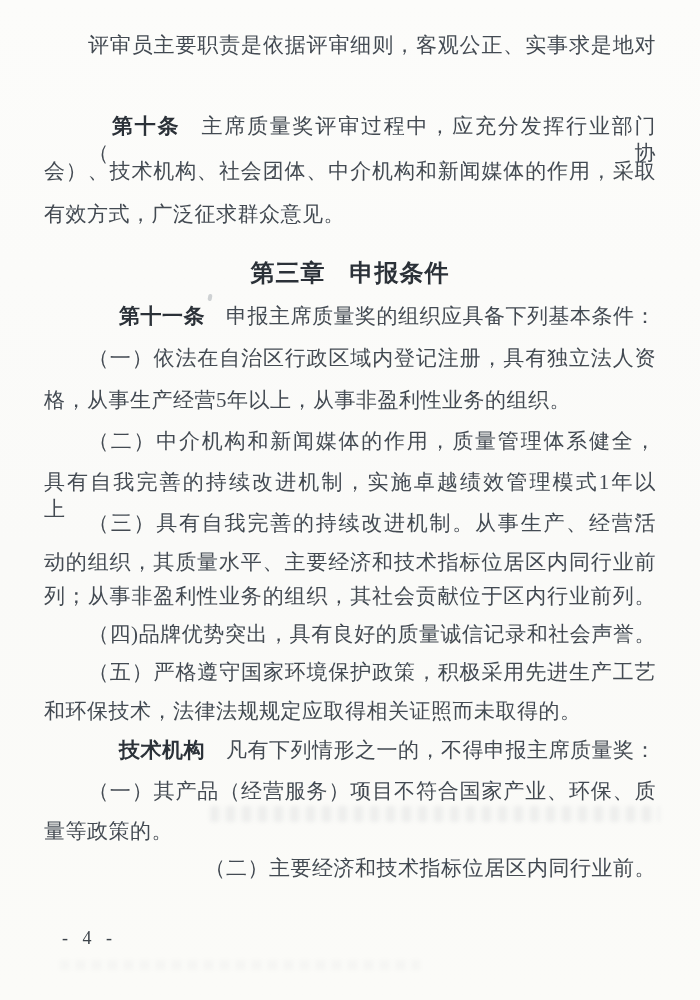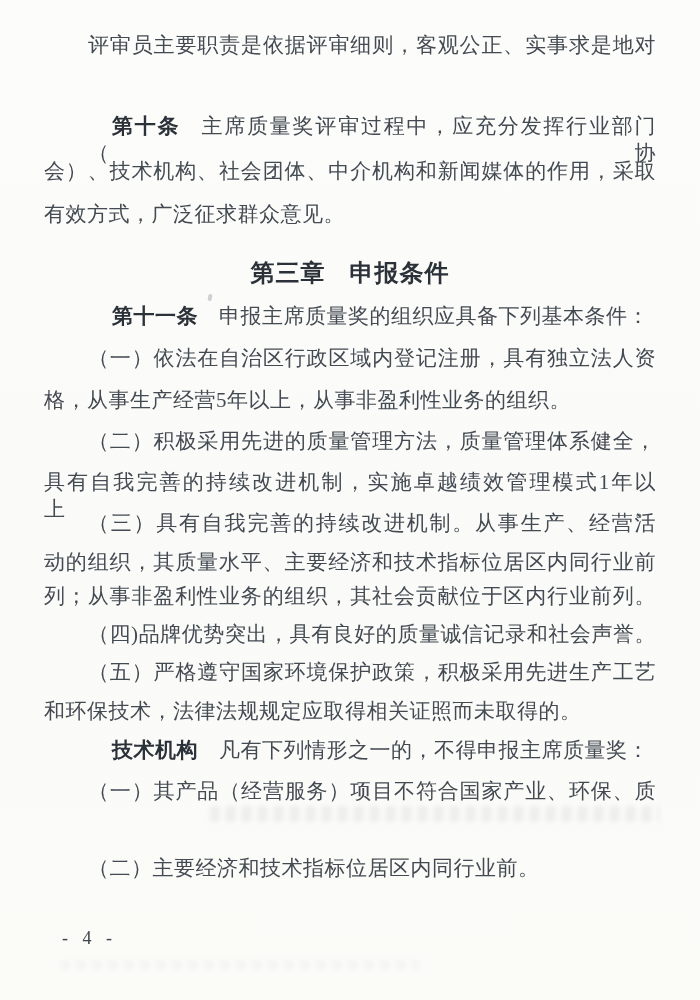--- a/index.html
+++ b/index.html
@@ -17,21 +17,21 @@
   }
   .line {
     position: absolute;
     left: 44px;
     width: 612px;
     box-sizing: border-box;
     font-size: 21px;
     line-height: 27px;
     letter-spacing: 0.5px;
   }
-  .indent { padding-left: 44px; }
+  .indent { padding-left: 44px; text-align: right; }
   .full {
     text-align: justify;
     text-align-last: justify;
   }
   .bold-head {
     font-weight: bold;
     color: #2b3138;
     margin-right: 21px;
     margin-left: 24px;
   }
@@ -100,31 +100,32 @@
   <div class="line full" style="top:158px"><span>会）、技术机构、社会团体、中介机构和新闻媒体的作用，采取</span></div>
   <div class="line" style="top:201px"><span>有效方式，广泛征求群众意见。</span></div>
 
   <div class="chapter-heading">
     <span class="chapter-number">第三章</span><span>申报条件</span>
   </div>
 
   <div class="line indent" style="top:303px"><span class="bold-head">第十一条</span><span>申报主席质量奖的组织应具备下列基本条件：</span></div>
   <div class="line indent full" style="top:345px"><span>（一）依法在自治区行政区域内登记注册，具有独立法人资</span></div>
   <div class="line" style="top:387px"><span>格，从事生产经营5年以上，从事非盈利性业务的组织。</span></div>
-  <div class="line indent full" style="top:428px"><span>（二）积极采用先进的质量管理方法，质量管理体系健全，</span></div>
+  <div class="line indent full" style="top:428px"><span>（二）中介机构和新闻媒体的作用，质量管理体系健全，</span></div>
   <div class="line full" style="top:469px"><span>具有自我完善的持续改进机制，实施卓越绩效管理模式1年以上。</span></div>
   <div class="line indent full" style="top:510px"><span>（三）具有自我完善的持续改进机制。从事生产、经营活</span></div>
   <div class="line full" style="top:549px"><span>动的组织，其质量水平、主要经济和技术指标位居区内同行业前</span></div>
   <div class="line full" style="top:583px"><span>列；从事非盈利性业务的组织，其社会贡献位于区内行业前列。</span></div>
   <div class="line indent full" style="top:621px"><span>（四)品牌优势突出，具有良好的质量诚信记录和社会声誉。</span></div>
   <div class="line indent full" style="top:659px"><span>（五）严格遵守国家环境保护政策，积极采用先进生产工艺</span></div>
   <div class="line" style="top:698px"><span>和环保技术，法律法规规定应取得相关证照而未取得的。</span></div>
 
   <div class="line indent" style="top:737px"><span class="bold-head">技术机构</span><span>凡有下列情形之一的，不得申报主席质量奖：</span></div>
   <div class="line indent full" style="top:778px"><span>（一）其产品（经营服务）项目不符合国家产业、环保、质</span></div>
+  <div class="line" style="top:818px"><span>量等政策的。</span></div>
   <div class="line indent" style="top:855px"><span>（二）主要经济和技术指标位居区内同行业前。</span></div>
 
   <div class="page-footer">- 4 -</div>
 
   <div class="speck"></div>
   <div class="bleed-band"></div>
   <div class="bleed-band second"></div>
 </div>
 
 </body></html>

